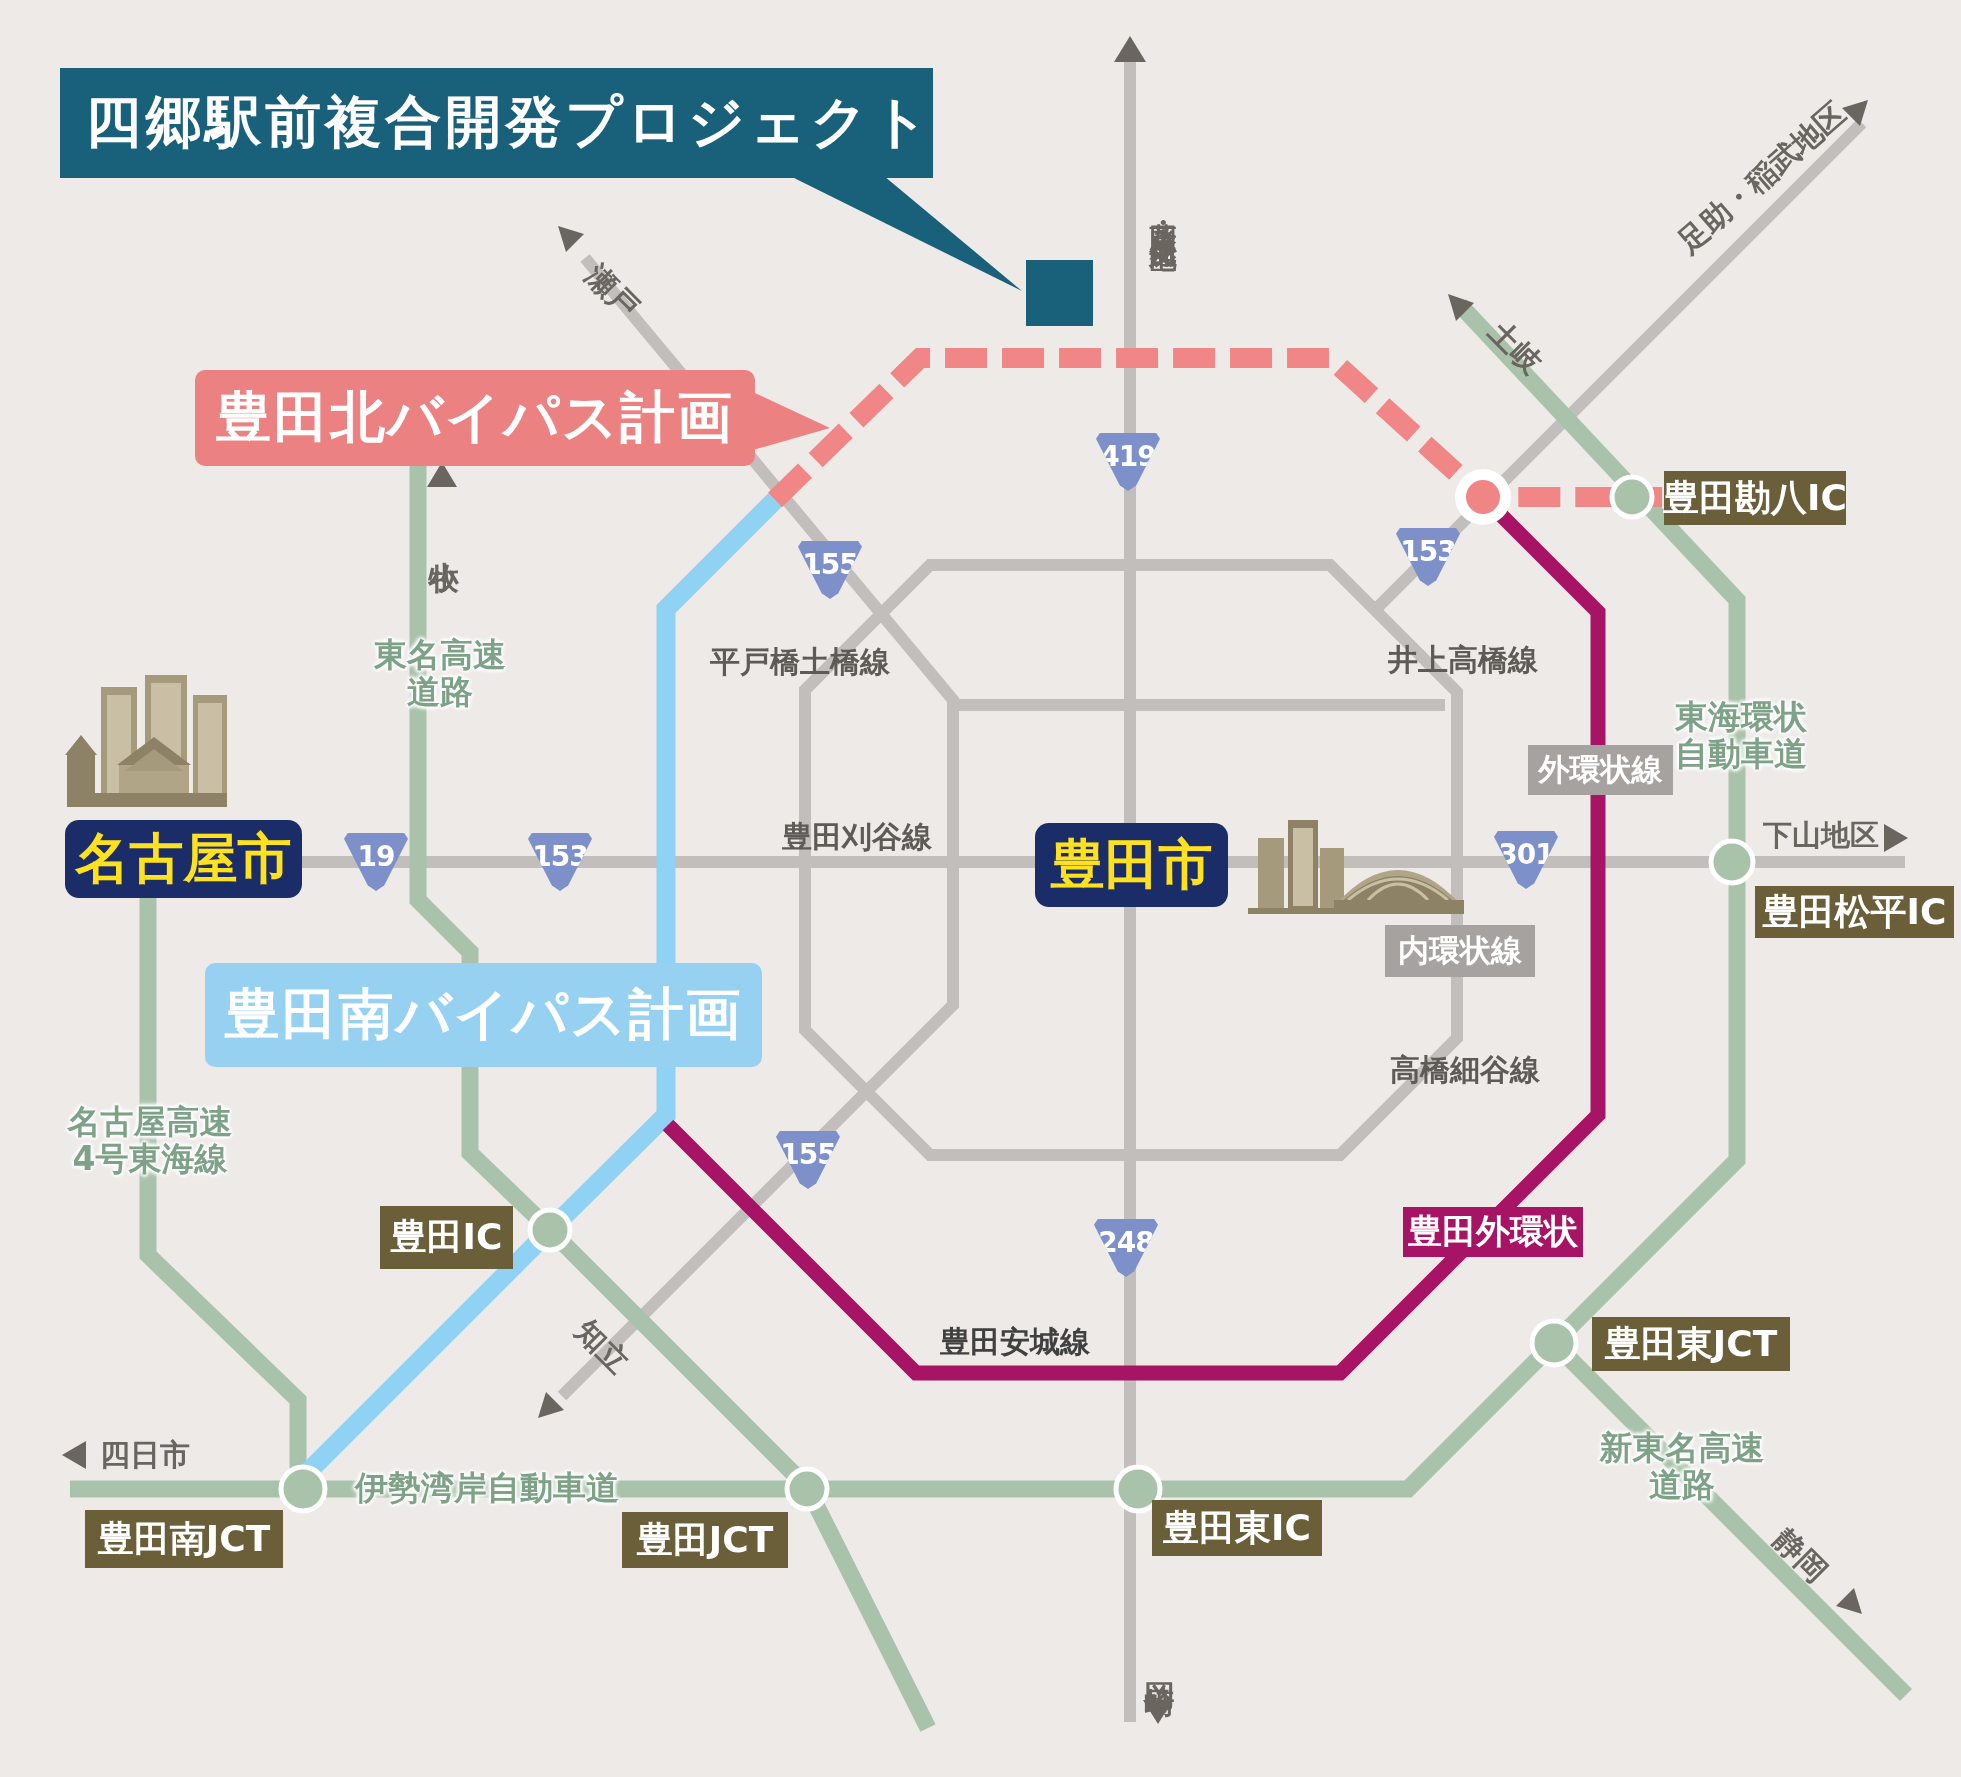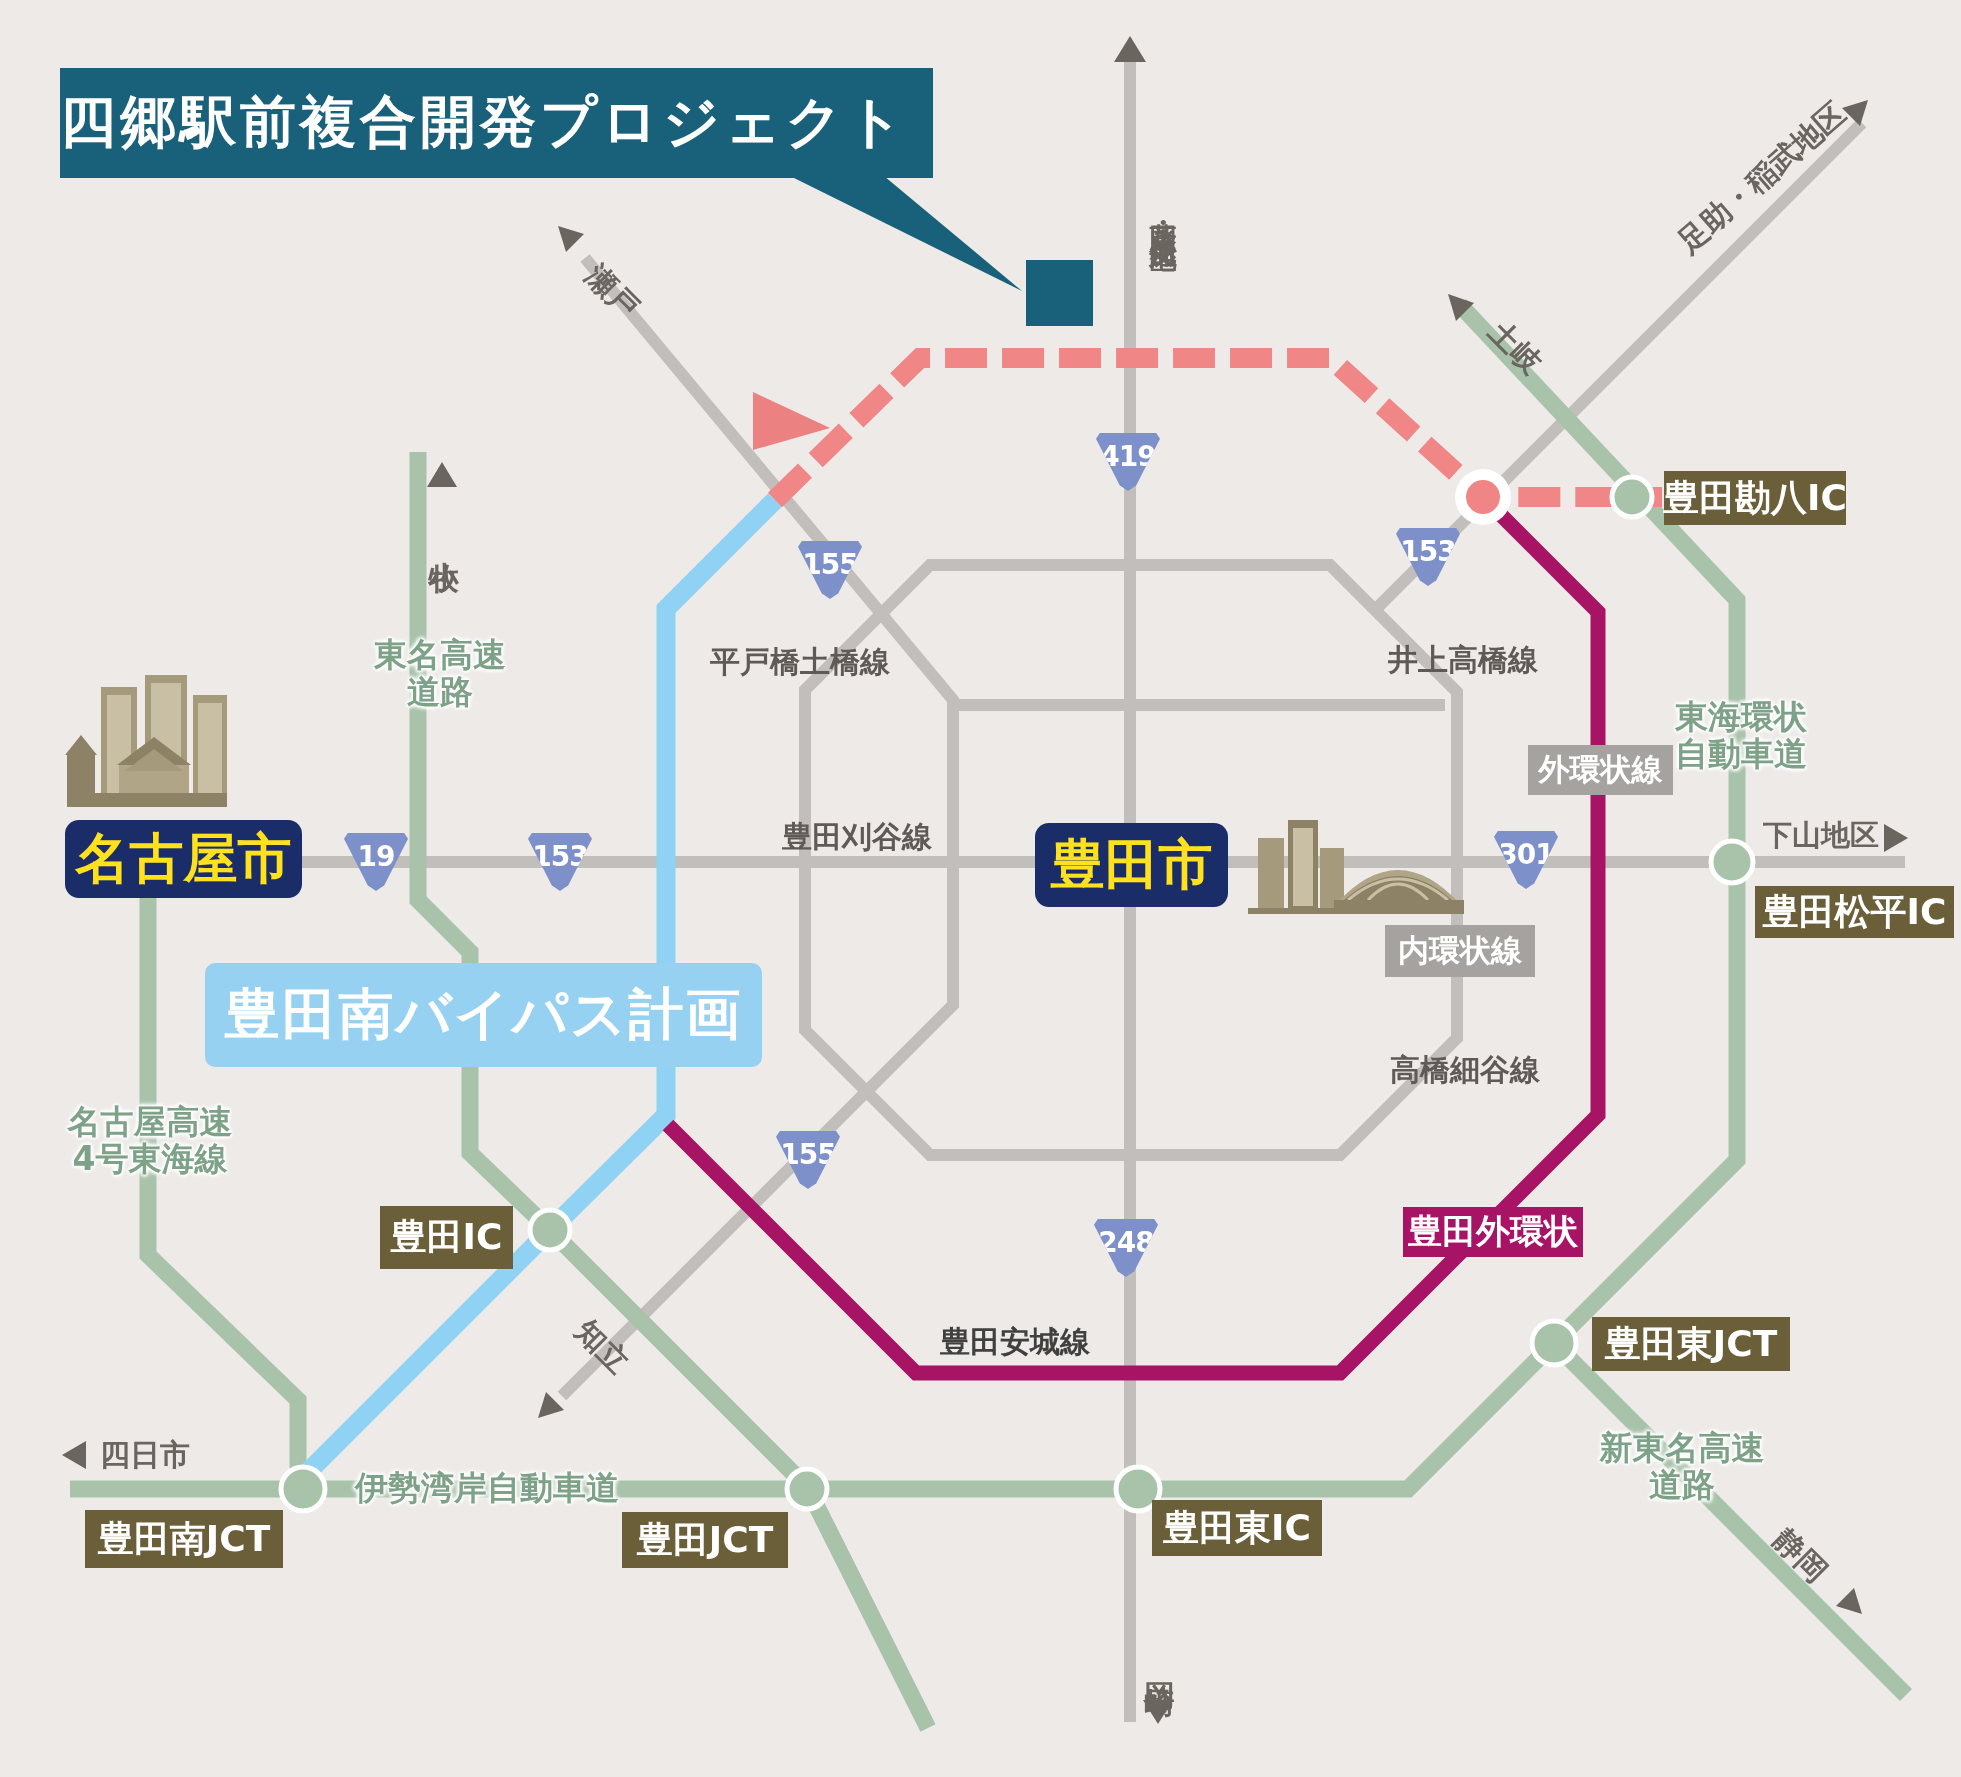--- a/index.html
+++ b/index.html
@@ -3,21 +3,21 @@
 <meta charset="utf-8">
 <style>
   html,body{margin:0;padding:0;background:#edeae8;}
   .stage{position:relative;width:1961px;height:1777px;background:#edeae8;overflow:hidden;
          font-family:"DejaVu Sans","Liberation Sans",sans-serif;}
   .abs{position:absolute;}
   .ctr{transform:translate(-50%,-50%);}
   svg{display:block;}
   
   .title-box{background:#19607a;color:#fff;font-size:56px;font-weight:800;letter-spacing:4px;
-             display:flex;align-items:center;justify-content:flex-start;}
+             display:flex;align-items:center;justify-content:flex-end;}
   .plan-box{color:#fff;font-size:55px;font-weight:800;letter-spacing:2px;border-radius:10px;
             display:flex;align-items:center;justify-content:center;}
   .plan-pink{background:#ec8182;}
   .plan-blue{background:#96d1f2;}
   .city-box{background:#1b2d69;color:#ffe11e;font-size:54px;font-weight:800;border-radius:14px;
             display:flex;align-items:center;justify-content:center;}
   .ic-box{background:#6a5f39;color:#fff;font-size:36px;font-weight:700;
           display:flex;align-items:center;justify-content:center;white-space:nowrap;}
   .gray-box{background:#a5a2a0;color:#fff;font-size:31px;font-weight:700;
             display:flex;align-items:center;justify-content:center;}
@@ -121,20 +121,23 @@
       <path d="M120 92 Q150 60 180 92" fill="none" stroke="#c9bfa4" stroke-width="3"></path>
       <rect x="86" y="92" width="130" height="10" fill="#8d8266"></rect>
       <rect x="0" y="100" width="216" height="6" fill="#8d8266"></rect>
     </g>
   </svg>
 
   <div class="abs title-box" style="left:60px;top:68px;width:873px;height:110px;">
     <span>四郷駅前複合開発プロジェクト</span>
   </div>
 
+  <div class="abs plan-box plan-pink" style="left:195px;top:370px;width:560px;height:96px;">
+    <span>豊田北バイパス計画</span>
+  </div>
   <div class="abs city-box" style="left:65px;top:820px;width:237px;height:78px;">
     <span>名古屋市</span>
   </div>
 
   <div class="abs plan-box plan-blue" style="left:205px;top:963px;width:557px;height:104px;">
     <span>豊田南バイパス計画</span>
   </div>
   <div class="abs city-box" style="left:1035px;top:823px;width:193px;height:84px;">
     <span>豊田市</span>
   </div>

